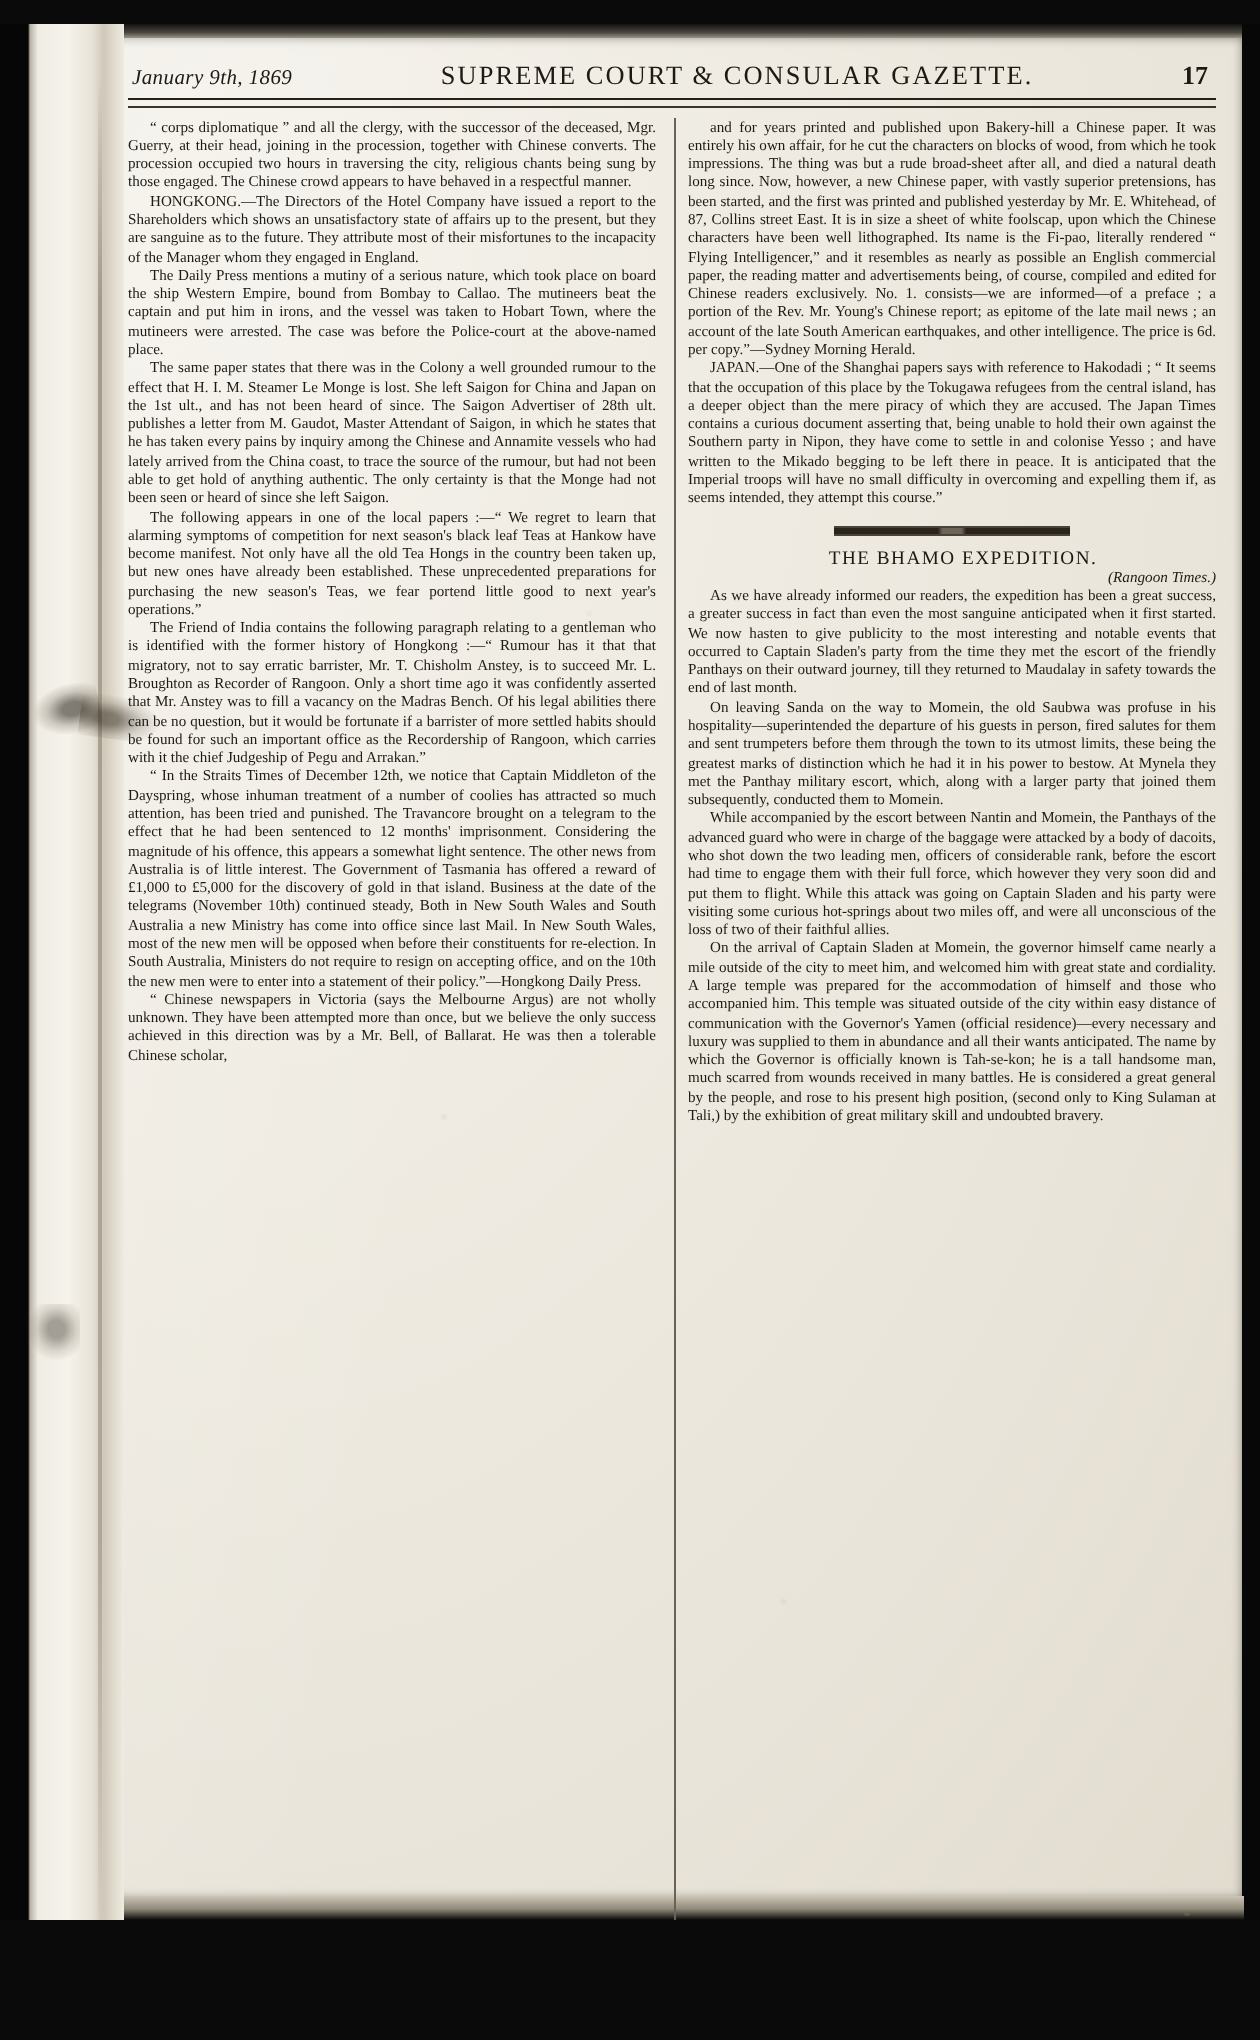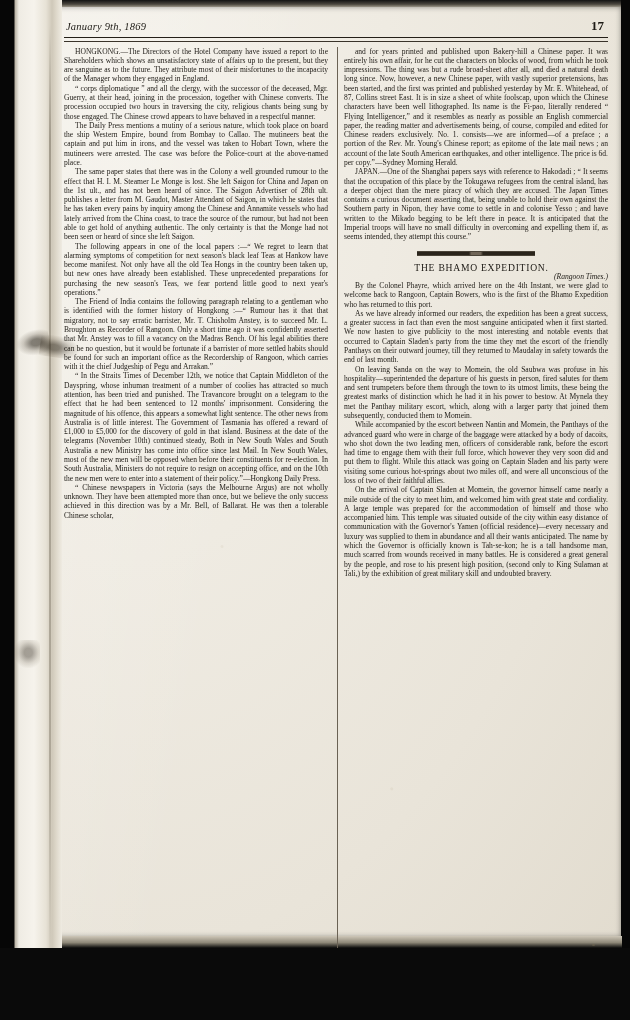--- a/index.html
+++ b/index.html
@@ -7,20 +7,21 @@
   body{
     width:630px;height:1020px;overflow:hidden;
     background:#0a0a0a;
     font-family:"Liberation Serif","DejaVu Serif",serif;
   }
 
   .scan{
     position:relative;width:630px;height:948px;
     background:#ef4444;
     overflow:hidden;
+    margin-top:12px;
   }
 
   
   .sheet{
     position:absolute;
     left:16px; top:6px; right:8px; bottom:10px;
     background:
       radial-gradient(ellipse at 18% 12%, #f4f1ea 0%, #efebe2 38%, #e9e4d9 72%, #e2dccf 100%);
     box-shadow:0 0 6px rgba(0,0,0,.55) inset;
   }
@@ -166,47 +167,47 @@
   <div class="blot blot3"></div>
   <div class="speck" style="left:300px;top:200px;width:2px;height:2px;"></div>
   <div class="speck" style="left:470px;top:972px;width:2px;height:2px;"></div>
   <div class="speck" style="left:215px;top:965px;width:2px;height:2px;"></div>
   <div class="speck" style="left:592px;top:944px;width:3px;height:2px;"></div>
 
   <div class="content">
 
     <div class="masthead">
       <div class="mh-date">January 9th, 1869</div>
+      <div class="mh-title">SUPREME COURT &amp; CONSULAR GAZETTE.</div>
       <div class="mh-page">17</div>
     </div>
     <div class="rule-double"></div>
 
     <div class="cols">
 
       <div class="col left">
+        <p>“ corps diplomatique ” and all the clergy, with the successor of the deceased, Mgr. Guerry, at their head, joining in the procession, together with Chinese converts. The procession occupied two hours in traversing the city, religious chants being sung by those engaged. The Chinese crowd appears to have behaved in a respectful manner.</p>
         <p>HONGKONG.—The Directors of the Hotel Company have issued a report to the Shareholders which shows an unsatisfactory state of affairs up to the present, but they are sanguine as to the future. They attribute most of their misfortunes to the incapacity of the Manager whom they engaged in England.</p>
-        <p>“ corps diplomatique ” and all the clergy, with the successor of the deceased, Mgr. Guerry, at their head, joining in the procession, together with Chinese converts. The procession occupied two hours in traversing the city, religious chants being sung by those engaged. The Chinese crowd appears to have behaved in a respectful manner.</p>
         <p>The Daily Press mentions a mutiny of a serious nature, which took place on board the ship Western Empire, bound from Bombay to Callao. The mutineers beat the captain and put him in irons, and the vessel was taken to Hobart Town, where the mutineers were arrested. The case was before the Police-court at the above-named place.</p>
         <p>The same paper states that there was in the Colony a well grounded rumour to the effect that H. I. M. Steamer Le Monge is lost. She left Saigon for China and Japan on the 1st ult., and has not been heard of since. The Saigon Advertiser of 28th ult. publishes a letter from M. Gaudot, Master Attendant of Saigon, in which he states that he has taken every pains by inquiry among the Chinese and Annamite vessels who had lately arrived from the China coast, to trace the source of the rumour, but had not been able to get hold of anything authentic. The only certainty is that the Monge had not been seen or heard of since she left Saigon.</p>
         <p>The following appears in one of the local papers :—“ We regret to learn that alarming symptoms of competition for next season's black leaf Teas at Hankow have become manifest. Not only have all the old Tea Hongs in the country been taken up, but new ones have already been established. These unprecedented preparations for purchasing the new season's Teas, we fear portend little good to next year's operations.”</p>
         <p>The Friend of India contains the following paragraph relating to a gentleman who is identified with the former history of Hongkong :—“ Rumour has it that that migratory, not to say erratic barrister, Mr. T. Chisholm Anstey, is to succeed Mr. L. Broughton as Recorder of Rangoon. Only a short time ago it was confidently asserted that Mr. Anstey was to fill a vacancy on the Madras Bench. Of his legal abilities there can be no question, but it would be fortunate if a barrister of more settled habits should be found for such an important office as the Recordership of Rangoon, which carries with it the chief Judgeship of Pegu and Arrakan.”</p>
         <p>“ In the Straits Times of December 12th, we notice that Captain Middleton of the Dayspring, whose inhuman treatment of a number of coolies has attracted so much attention, has been tried and punished. The Travancore brought on a telegram to the effect that he had been sentenced to 12 months' imprisonment. Considering the magnitude of his offence, this appears a somewhat light sentence. The other news from Australia is of little interest. The Government of Tasmania has offered a reward of £1,000 to £5,000 for the discovery of gold in that island. Business at the date of the telegrams (November 10th) continued steady, Both in New South Wales and South Australia a new Ministry has come into office since last Mail. In New South Wales, most of the new men will be opposed when before their constituents for re-election. In South Australia, Ministers do not require to resign on accepting office, and on the 10th the new men were to enter into a statement of their policy.”—Hongkong Daily Press.</p>
         <p>“ Chinese newspapers in Victoria (says the Melbourne Argus) are not wholly unknown. They have been attempted more than once, but we believe the only success achieved in this direction was by a Mr. Bell, of Ballarat. He was then a tolerable Chinese scholar,</p>
       </div>
 
       <div class="col right">
         <p>and for years printed and published upon Bakery-hill a Chinese paper. It was entirely his own affair, for he cut the characters on blocks of wood, from which he took impressions. The thing was but a rude broad-sheet after all, and died a natural death long since. Now, however, a new Chinese paper, with vastly superior pretensions, has been started, and the first was printed and published yesterday by Mr. E. Whitehead, of 87, Collins street East. It is in size a sheet of white foolscap, upon which the Chinese characters have been well lithographed. Its name is the Fi-pao, literally rendered “ Flying Intelligencer,” and it resembles as nearly as possible an English commercial paper, the reading matter and advertisements being, of course, compiled and edited for Chinese readers exclusively. No. 1. consists—we are informed—of a preface ; a portion of the Rev. Mr. Young's Chinese report; as epitome of the late mail news ; an account of the late South American earthquakes, and other intelligence. The price is 6d. per copy.”—Sydney Morning Herald.</p>
         <p>JAPAN.—One of the Shanghai papers says with reference to Hakodadi ; “ It seems that the occupation of this place by the Tokugawa refugees from the central island, has a deeper object than the mere piracy of which they are accused. The Japan Times contains a curious document asserting that, being unable to hold their own against the Southern party in Nipon, they have come to settle in and colonise Yesso ; and have written to the Mikado begging to be left there in peace. It is anticipated that the Imperial troops will have no small difficulty in overcoming and expelling them if, as seems intended, they attempt this course.”</p>
 
         <div class="ornament"></div>
 
         <p class="art-title">THE BHAMO EXPEDITION.</p>
         <p class="art-source">(Rangoon Times.)</p>
 
-        <p>By the Colonel Phayre, which arrived here on the 4th Instant, we were glad to welcome back to Rangoon, Captain Bowers, who is the first of the Bhamo Expedition who has returned to this port.</p>
         <p>As we have already informed our readers, the expedition has been a great success, a greater success in fact than even the most sanguine anticipated when it first started. We now hasten to give publicity to the most interesting and notable events that occurred to Captain Sladen's party from the time they met the escort of the friendly Panthays on their outward journey, till they returned to Maudalay in safety towards the end of last month.</p>
         <p>On leaving Sanda on the way to Momein, the old Saubwa was profuse in his hospitality—superintended the departure of his guests in person, fired salutes for them and sent trumpeters before them through the town to its utmost limits, these being the greatest marks of distinction which he had it in his power to bestow. At Mynela they met the Panthay military escort, which, along with a larger party that joined them subsequently, conducted them to Momein.</p>
         <p>While accompanied by the escort between Nantin and Momein, the Panthays of the advanced guard who were in charge of the baggage were attacked by a body of dacoits, who shot down the two leading men, officers of considerable rank, before the escort had time to engage them with their full force, which however they very soon did and put them to flight. While this attack was going on Captain Sladen and his party were visiting some curious hot-springs about two miles off, and were all unconscious of the loss of two of their faithful allies.</p>
         <p>On the arrival of Captain Sladen at Momein, the governor himself came nearly a mile outside of the city to meet him, and welcomed him with great state and cordiality. A large temple was prepared for the accommodation of himself and those who accompanied him. This temple was situated outside of the city within easy distance of communication with the Governor's Yamen (official residence)—every necessary and luxury was supplied to them in abundance and all their wants anticipated. The name by which the Governor is officially known is Tah-se-kon; he is a tall handsome man, much scarred from wounds received in many battles. He is considered a great general by the people, and rose to his present high position, (second only to King Sulaman at Tali,) by the exhibition of great military skill and undoubted bravery.</p>
       </div>
 
     </div>
   </div>
 </div>
 

